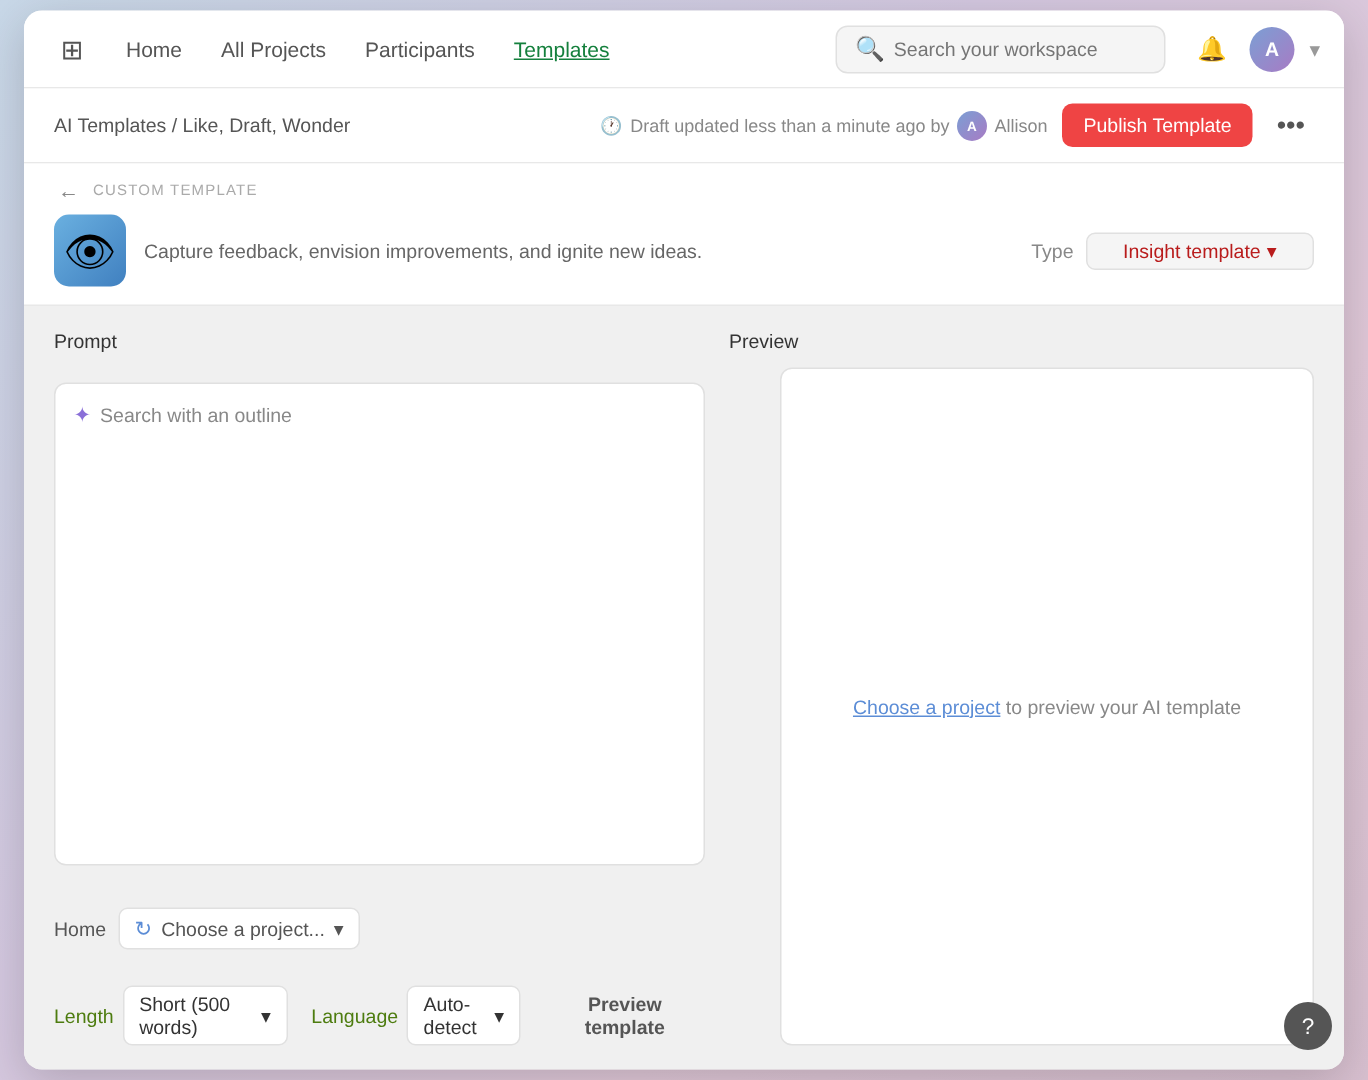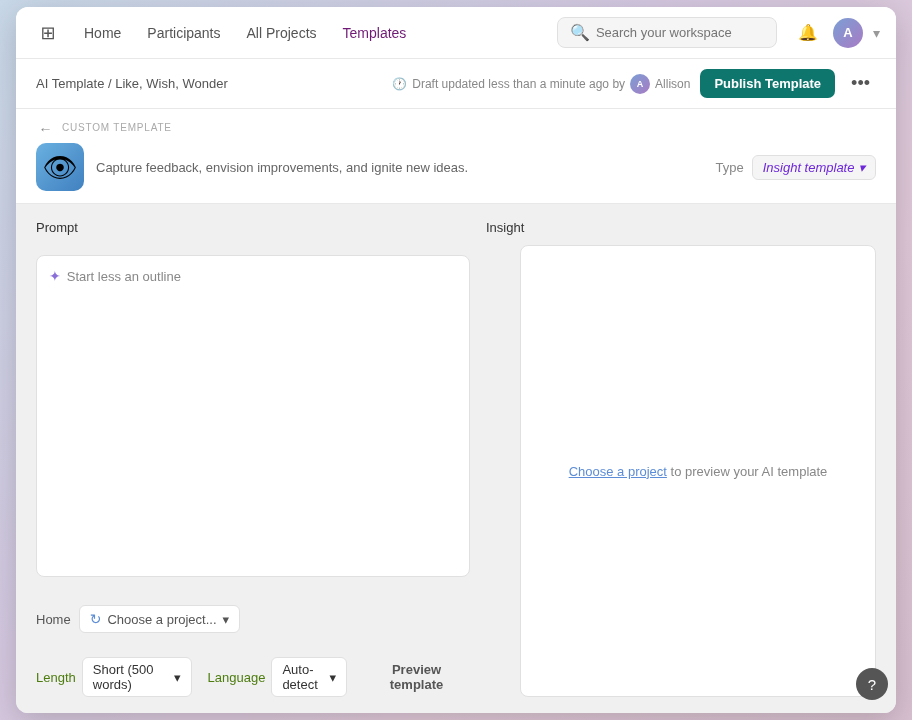--- a/index.html
+++ b/index.html
@@ -41,22 +41,23 @@
     }
     .nav-link {
       padding: 6px 12px;
       border-radius: 6px;
       font-size: 14px;
       color: #555;
       cursor: pointer;
       text-decoration: none;
     }
     .nav-link.active {
-      color: #701a75;
+      color: #15803d;
       font-weight: 500;
+      text-decoration: underline;
     }
     .nav-search {
       display: flex; align-items: center;
       background: #f5f5f5;
       border: 1px solid #e0e0e0;
       border-radius: 8px;
       padding: 5px 12px;
       width: 220px;
       gap: 6px;
     }
@@ -93,27 +94,27 @@
     .draft-status {
       font-size: 12px; color: #888; display: flex; align-items: center; gap: 5px;
     }
     .author-avatar {
       width: 20px; height: 20px; border-radius: 50%;
       background: linear-gradient(135deg, #7b9fd4, #a87bc4);
       display: inline-flex; align-items: center; justify-content: center;
       color: #fff; font-size: 9px; font-weight: 600;
     }
     .publish-btn {
-      background: #0f766e;
+      background: #ef4444;
       color: #fff;
       border: none;
       border-radius: 7px;
       padding: 7px 14px;
       font-size: 13px;
-      font-weight: 700;
+      font-weight: 400;
       cursor: pointer;
     }
     .more-btn {
       background: none; border: none; cursor: pointer;
       color: #555; font-size: 18px; padding: 4px 6px;
     }
     
     .template-header {
       background: #fff;
       padding: 8px 20px 12px 20px;
@@ -145,25 +146,25 @@
       font-size: 13px; color: #666;
     }
     .template-type {
       display: flex; align-items: center; gap: 8px;
     }
     .type-label { font-size: 13px; color: #888; }
     .type-select {
       background: #f5f5f5;
       border: 1px solid #e0e0e0;
       border-radius: 6px;
-      padding: 4px 10px;
-      font-size: 13px;
-      color: #6d28d9;
-      cursor: pointer;
-      display: flex; align-items: center; gap: 4px; font-style: italic;
+      padding: 4px 24px;
+      font-size: 13px;
+      color: #b91c1c;
+      cursor: pointer;
+      display: flex; align-items: center; gap: 4px;
     }
     
     .main-content {
       display: flex;
       flex: 1;
       padding: 16px 20px;
       gap: 16px;
       background: #f0f0f0;
     }
     
@@ -284,37 +285,37 @@
   </style>
 </head>
 <body>
 
 <div class="app-window">
 
   <nav class="top-nav">
     <div class="nav-grid-icon">⊞</div>
     <div class="nav-links">
       <a class="nav-link">Home</a>
+      <a class="nav-link">All Projects</a>
       <a class="nav-link">Participants</a>
-      <a class="nav-link">All Projects</a>
       <a class="nav-link active">Templates</a>
     </div>
     <div class="nav-search">
       <span>🔍</span>
       <input type="text" placeholder="Search your workspace" style="">
     </div>
     <div class="nav-right">
       <div class="nav-bell">🔔</div>
       <div class="nav-avatar">A</div>
       <span style="color:#999;font-size:14px;cursor:pointer">▾</span>
     </div>
   </nav>
 
   <div class="breadcrumb-bar">
-    <div class="breadcrumb">AI Template / Like, Wish, Wonder</div>
+    <div class="breadcrumb">AI Templates / Like, Draft, Wonder</div>
     <div class="breadcrumb-actions">
       <div class="draft-status">
         <span>🕐</span>
         <span>Draft updated less than a minute ago by</span>
         <span class="author-avatar">A</span>
         <span>Allison</span>
       </div>
       <button class="publish-btn">Publish Template</button>
       <button class="more-btn">•••</button>
     </div>
@@ -342,21 +343,21 @@
     </div>
   </div>
 
   <div class="main-content">
 
     <div class="left-panel">
       <div class="panel-label">Prompt</div>
       <div class="prompt-area">
         <div class="start-outline">
           <span style="color:#8a6fd8;font-size:14px">✦</span>
-          <span>Start less an outline</span>
+          <span>Search with an outline</span>
         </div>
         <textarea class="prompt-textarea" style=""></textarea>
       </div>
 
       <div class="controls-row">
         <span class="data-label">Home</span>
         <button class="choose-project-btn">
           <span class="sync-icon">↻</span>
           <span>Choose a project...</span>
           <span>▾</span>
@@ -375,21 +376,21 @@
           <div class="setting-select">
             <span>Auto-detect</span>
             <span>▾</span>
           </div>
         </div>
         <button class="preview-template-btn">Preview template</button>
       </div>
     </div>
 
     <div class="right-panel">
-      <div class="panel-label">Insight</div>
+      <div class="panel-label">Preview</div>
       <div class="preview-panel">
         <span>
           <span class="choose-project-link">Choose a project</span>
           <span> </span><span>to preview your AI template</span>
         </span>
       </div>
     </div>
   </div>
 </div>
 

